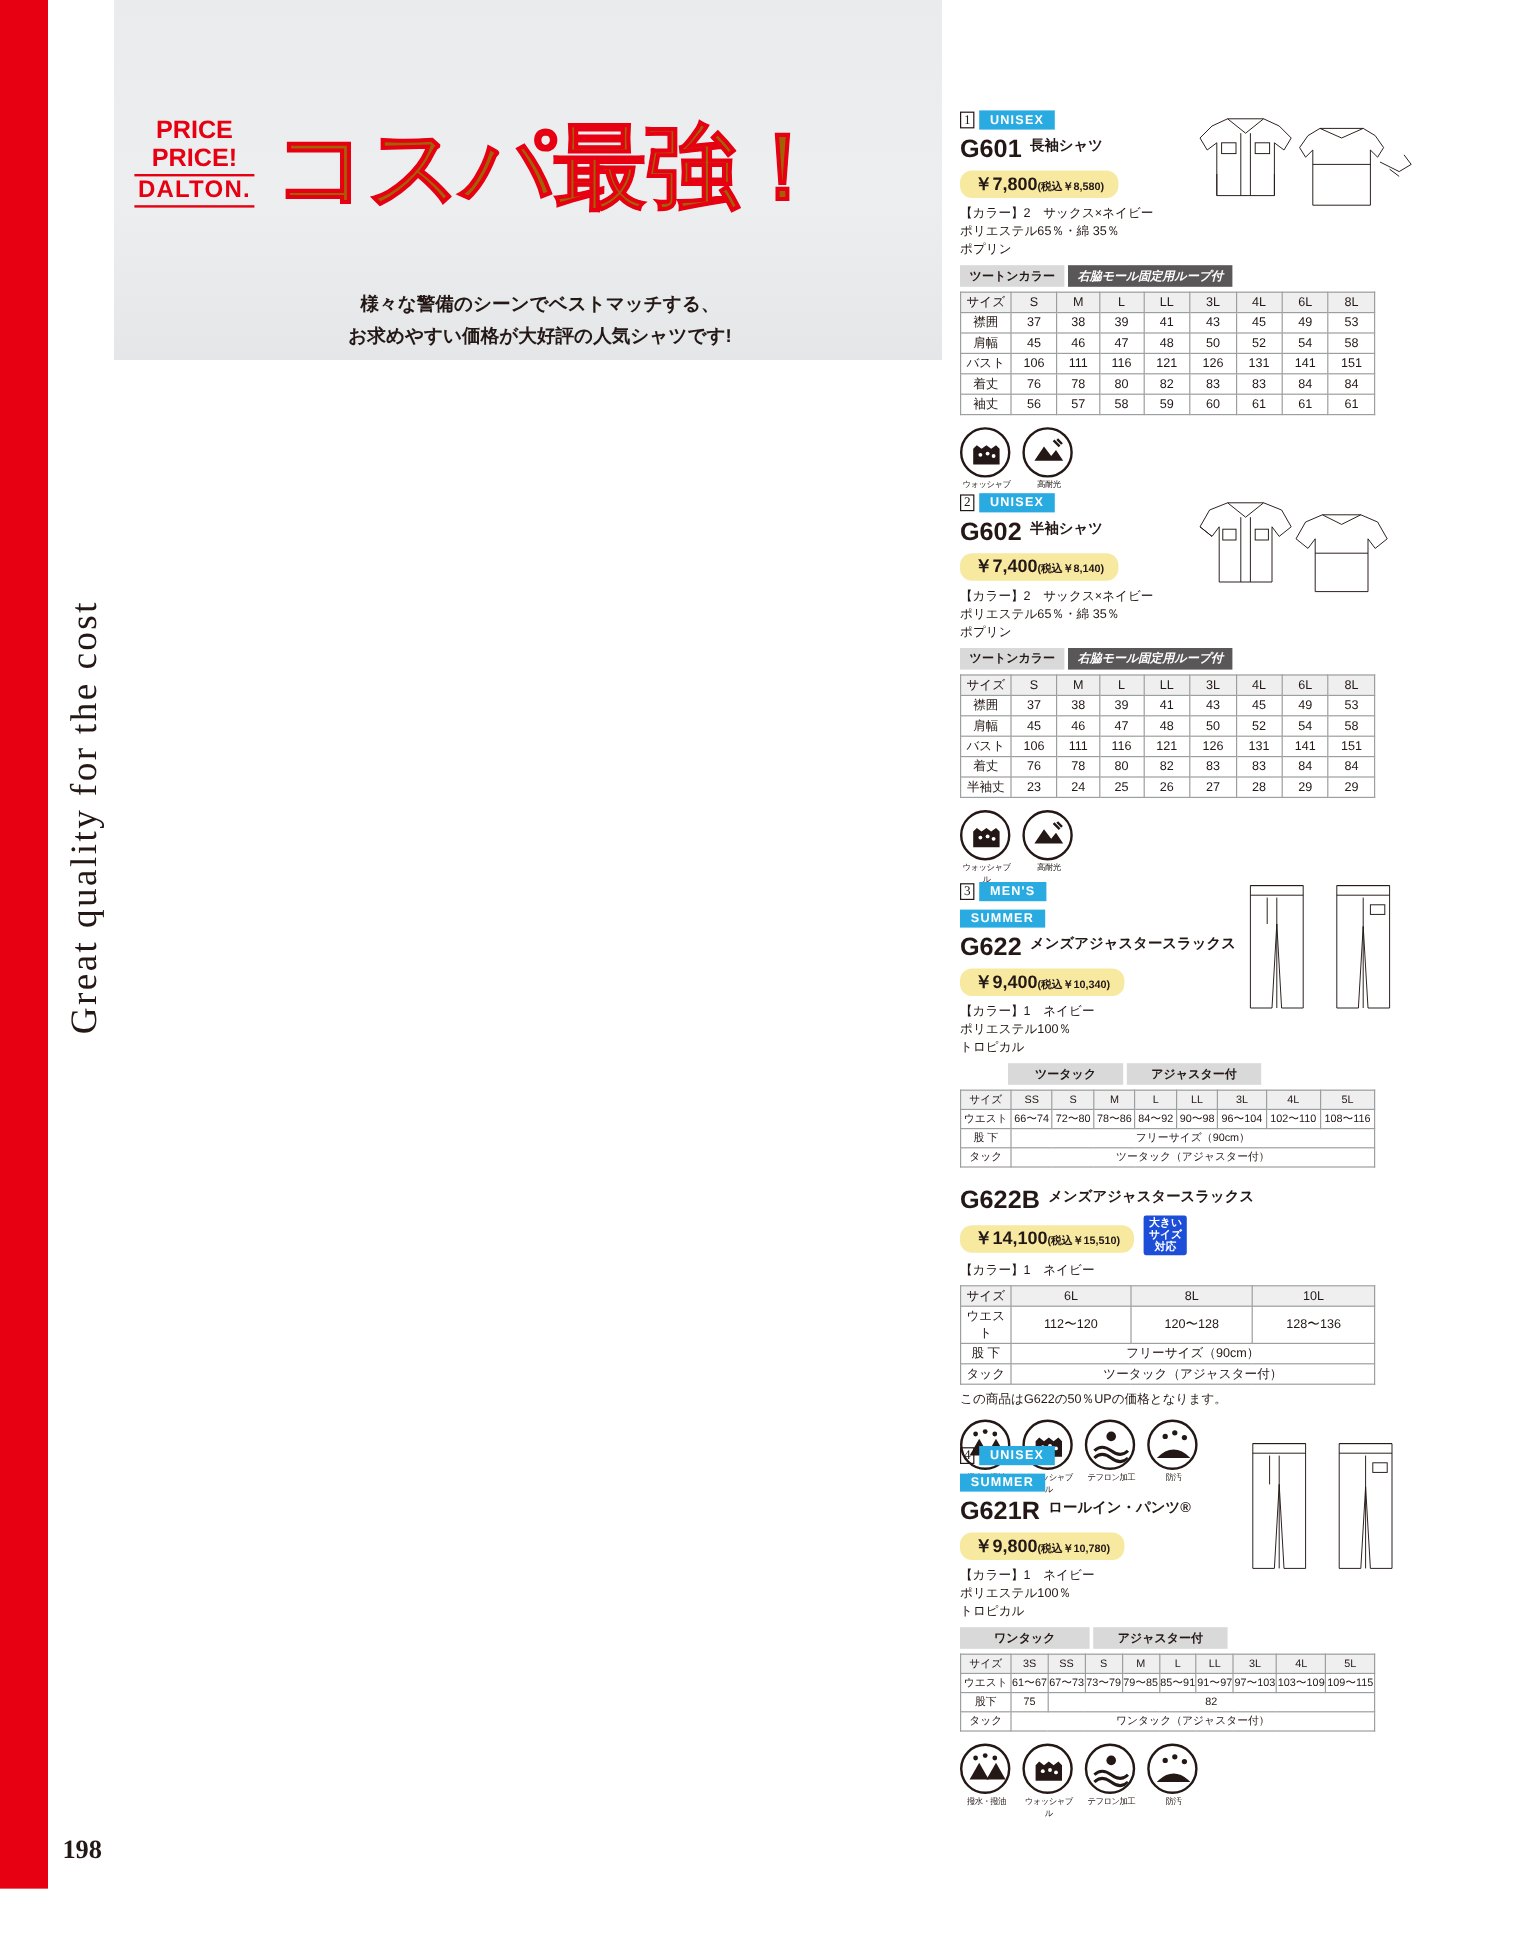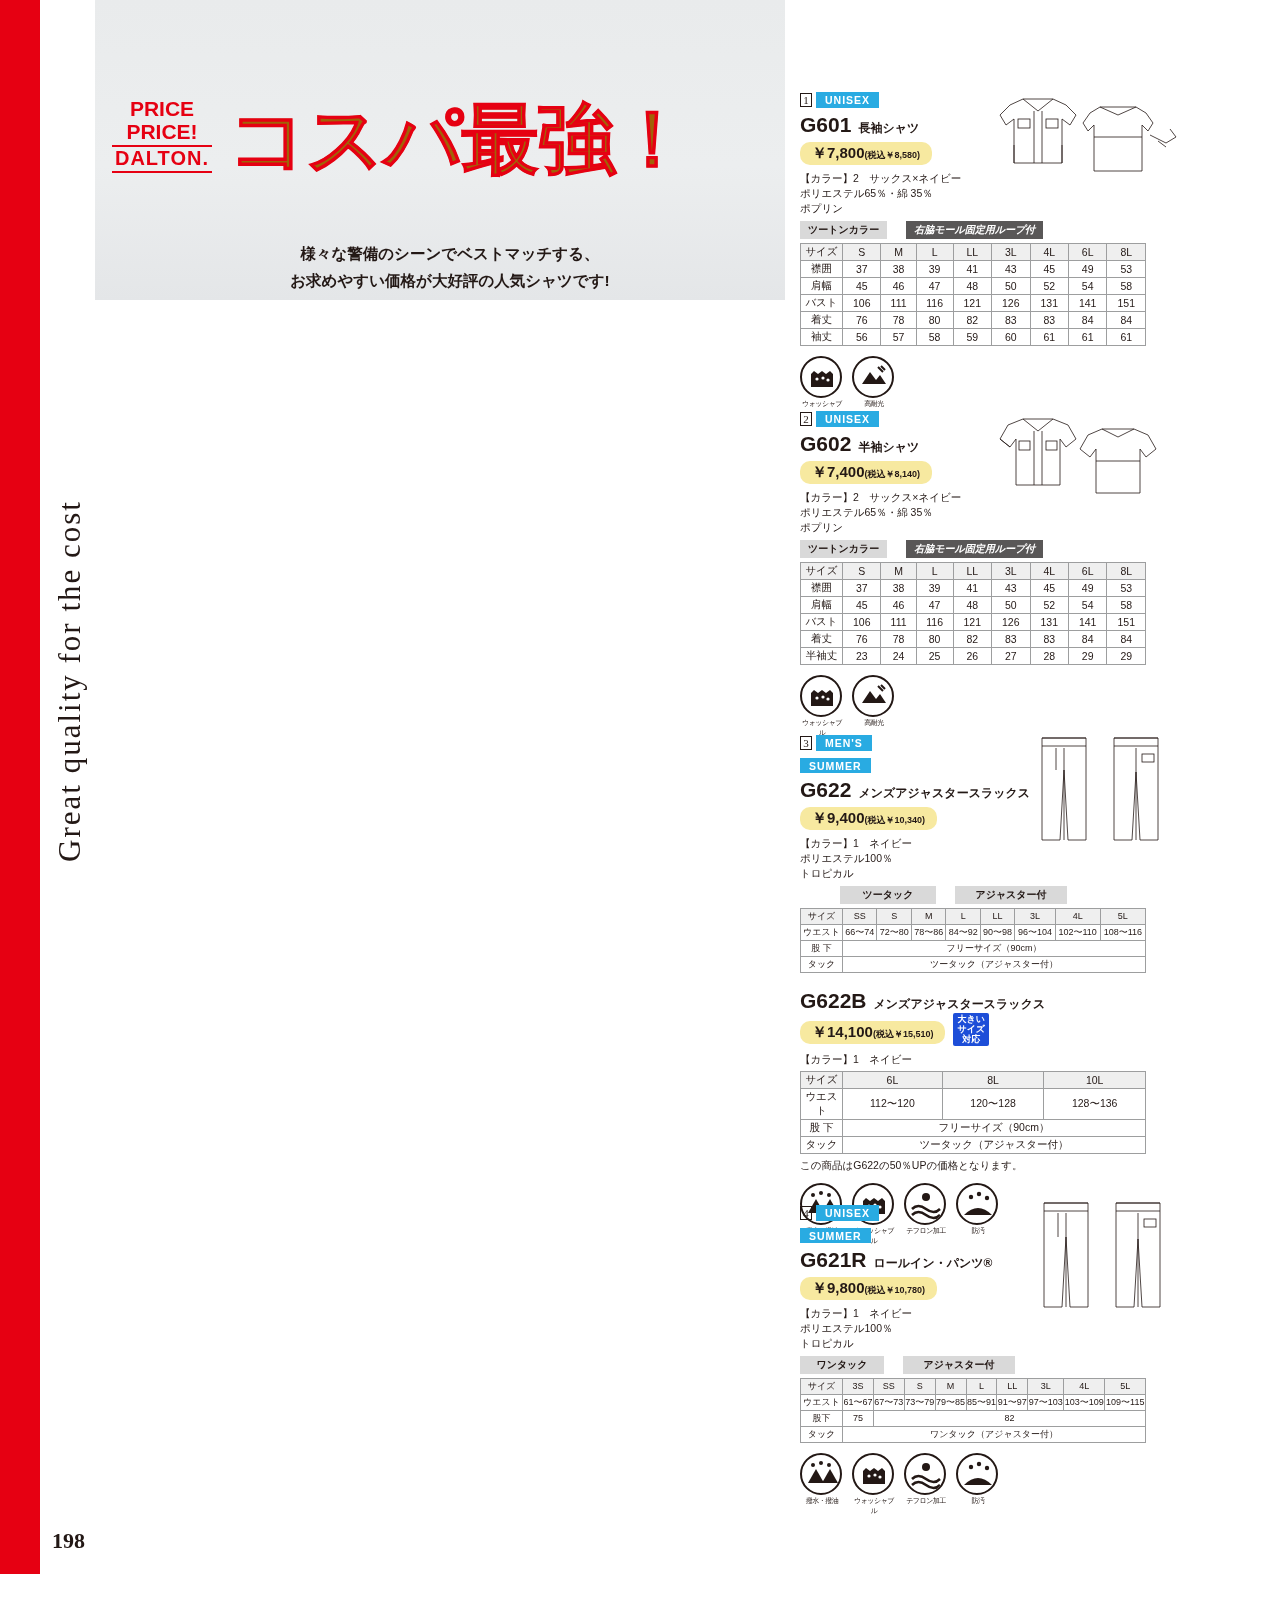--- a/index.html
+++ b/index.html
@@ -75,31 +75,31 @@
   .num-box {
     width:12px; height:14px; border:1px solid #231815;
     font-size:11px; line-height:13px; text-align:center; color:#231815;
     font-family:"Liberation Serif", serif;
   }
   .tag {
     background:#29abe2; color:#fff; font-size:10.5px; font-weight:bold;
     padding:1.5px 9px; letter-spacing:1px; line-height:1.15;
   }
   .tag.summer { background:#29abe2; }
-  .title-row { display:flex; align-items:flex-end; gap:7px; margin-top:5px; }
+  .title-row { display:flex; align-items:flex-start; gap:7px; margin-top:5px; }
   .code { font-size:21px; font-weight:bold; color:#231815; letter-spacing:0px; }
   .pname { font-size:12px; font-weight:bold; color:#231815; }
   .price {
     display:inline-block; background:#f7e9a0;
     border-radius:10px; padding:2px 12px; margin-top:5px;
     font-size:15px; font-weight:bold; color:#231815;
   }
   .price .tax { font-size:9px; font-weight:bold; }
   .specs { margin-top:6px; font-size:10.5px; color:#231815; line-height:1.42; }
-  .feat-row { display:flex; gap:19px; margin-top:5px; }
+  .feat-row { display:flex; gap:3px; margin-top:5px; }
   .feat {
     background:#d9d9d9; color:#231815; font-size:10px; font-weight:bold;
     padding:2px 8px; text-align:center;
   }
   .feat.dark { background:#595757; color:#fff;font-style:italic; }
   table.sz {
     border-collapse:collapse; margin-top:4px; width:346px;
     font-size:10.5px; color:#231815;
   }
   table.sz th, table.sz td {
@@ -593,21 +593,21 @@
   </div>
   <div class="price">
     <span>￥9,800</span><span class="tax">(税込￥10,780)</span>
   </div>
   <div class="specs">
     <div>【カラー】1　ネイビー</div>
     <div>ポリエステル100％</div>
     <div>トロピカル</div>
   </div>
   <div class="feat-row">
-    <div class="feat" style="width:84px;">ワンタック</div>
+    <div class="feat" style="width:108px;">ワンタック</div>
     <div class="feat" style="width:112px;">アジャスター付</div>
   </div>
   <table class="sz" style="font-size:9px;">
     <tbody>
         <tr>
       <th class="lbl">サイズ</th>
       <th>3S</th>
       <th>SS</th>
       <th>S</th>
       <th>M</th>

